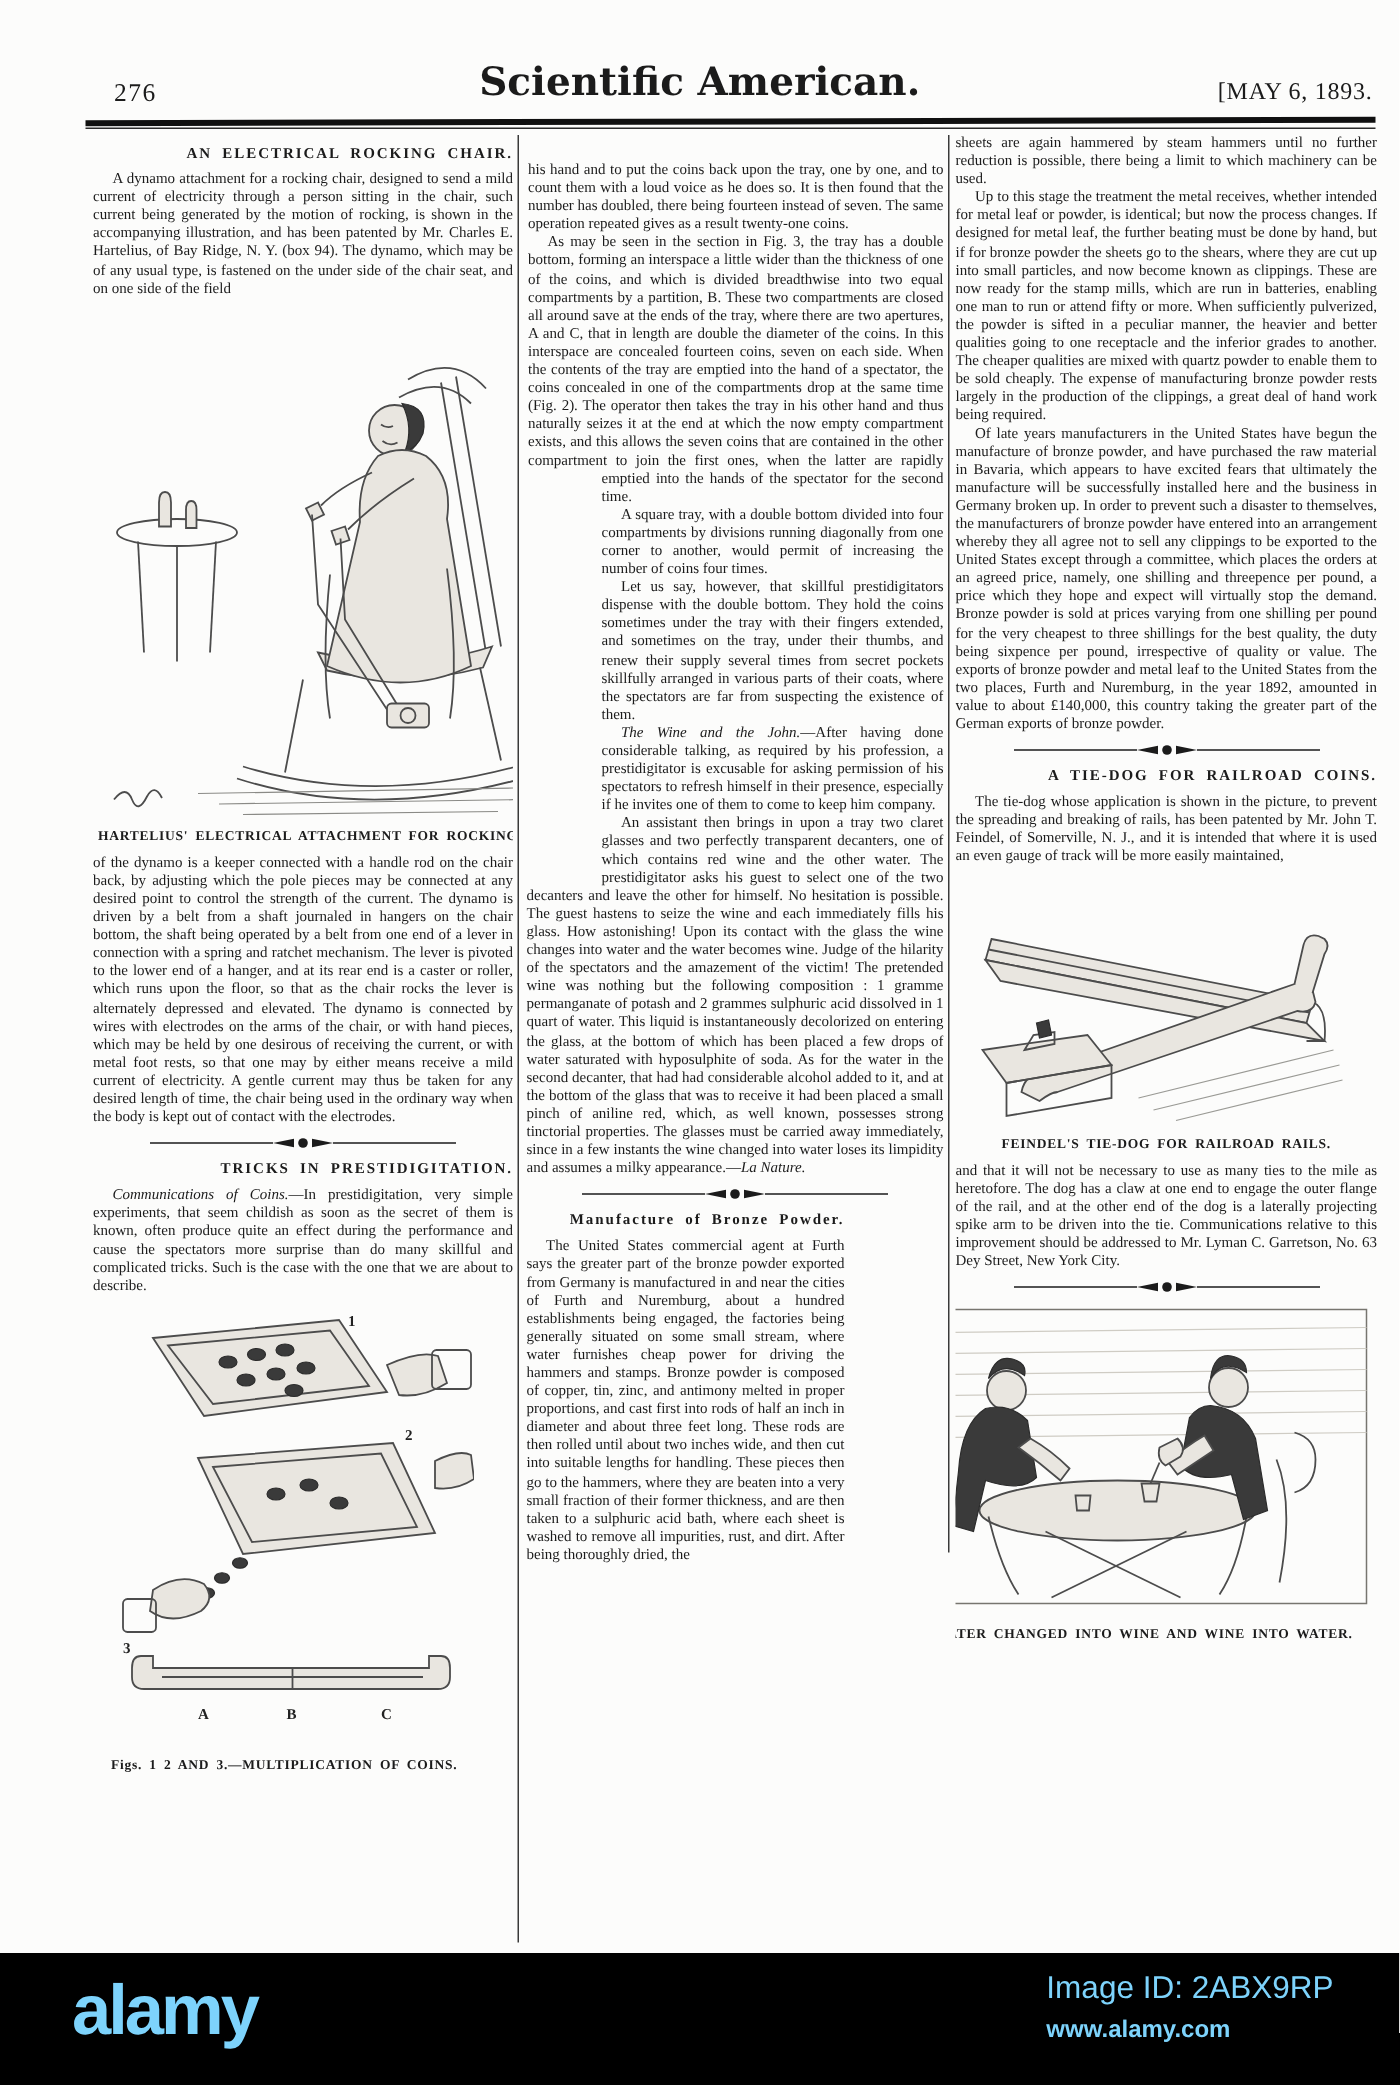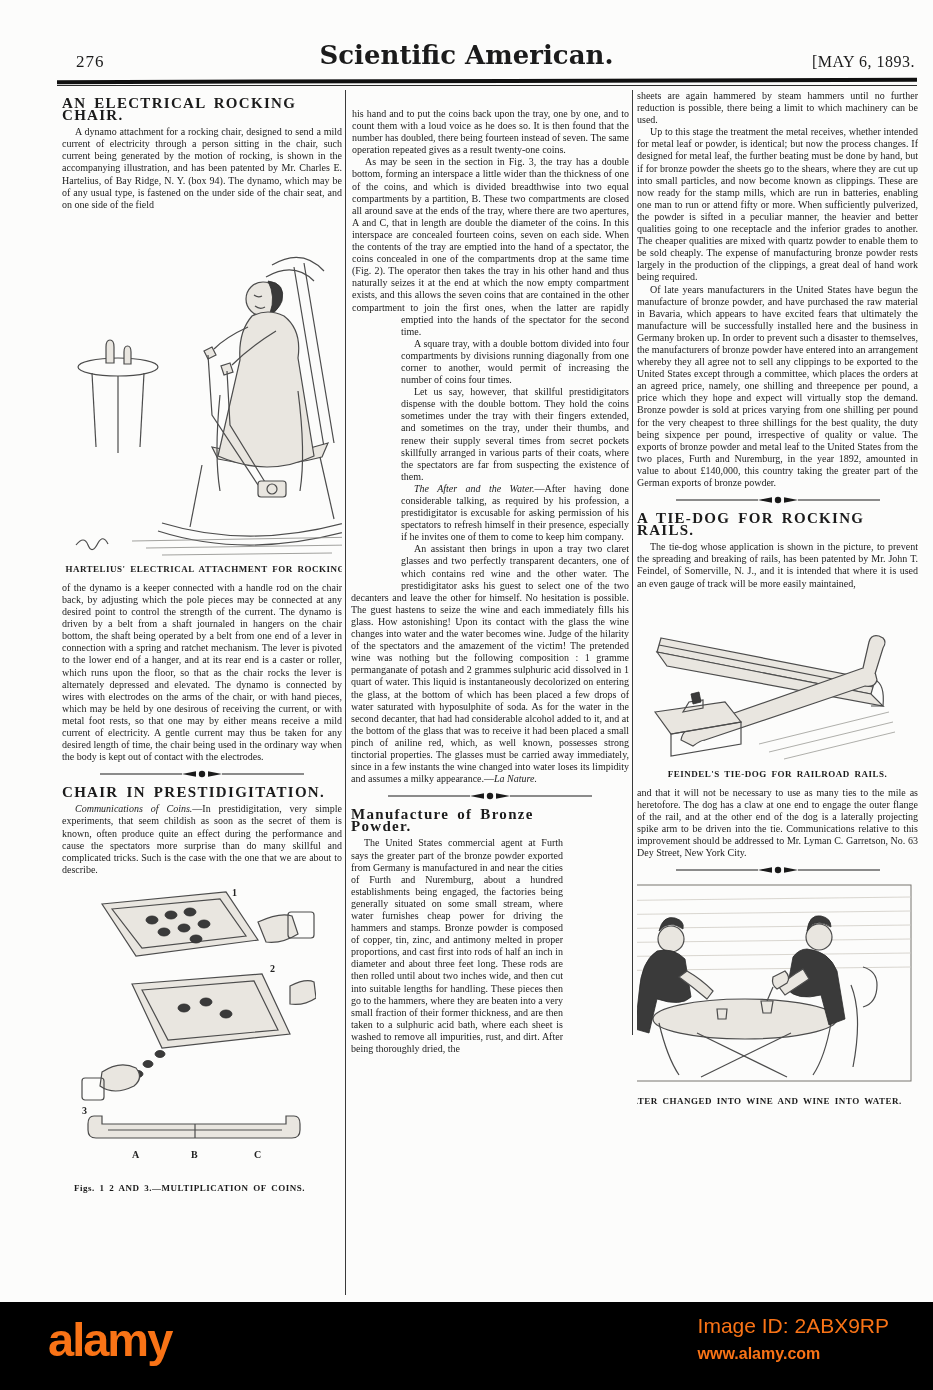--- a/index.html
+++ b/index.html
@@ -16,21 +16,21 @@
   #vr1{left:345px;top:90px;height:1205px;}
   #vr2{left:632px;top:90px;height:945px;}
   
   .col{position:absolute;top:90px;height:1206px;overflow:hidden;font-size:10px;line-height:12.1px;
        text-align:justify;}
   .col1{left:62px;width:280px;}
   .col2{left:351px;width:278px;margin-top:18px;}
   .col3{left:637px;width:281px;}
   p.body-p{margin:0;text-indent:13px;}
   p.noind{text-indent:0;}
-  .art-title{margin:7px 0 5px;font-size:15px;font-weight:bold;text-align:left;
+  .art-title{margin:7px 0 5px;font-size:10px;font-weight:bold;text-align:right;
              letter-spacing:1.3px;word-spacing:3px;text-indent:0;}
   .fig-caption{font-size:9px;font-weight:bold;text-align:center;letter-spacing:0.5px;
                word-spacing:2px;margin:3px 0 7px;line-height:11px;}
   .w332{width:332px;}
   .w352{width:352px;margin-left:-70px;}
   em{font-style:italic;}
   
   .orn{display:block;margin:6px auto 4px;}
   
   .illus{position:relative;background:#fcfcfb;}
@@ -40,21 +40,21 @@
   .fig4-illus{width:352px;height:212px;margin:6px 0 0 -70px;}
   .illus svg{display:block;width:100%;height:100%;}
   .sketch{stroke:#4c4c4c;fill:none;stroke-width:1.2;}
   .sketchf{stroke:#4c4c4c;fill:#e9e6e0;stroke-width:1.2;}
   .dark{fill:#3a3a3a;stroke:#2c2c2c;stroke-width:0.8;}
   .figlabel{font-family:"Liberation Serif",serif;font-size:10px;font-weight:bold;fill:#222;}
   
   .sp{background:transparent;}
   
   .alamy-bar{position:absolute;left:0;top:1302px;width:933px;height:88px;background:#000;
-             color:#f97316;font-family:"Liberation Sans",sans-serif;}
+             color:#7dd3fc;font-family:"Liberation Sans",sans-serif;}
   .alamy-logo{position:absolute;left:48px;top:10px;font-size:47px;font-weight:bold;letter-spacing:-2px;}
   .alamy-meta{position:absolute;right:44px;top:12px;text-align:left;}
   .alamy-id{font-size:21px;}
   .alamy-url{font-size:16px;font-weight:bold;margin-top:7px;}
 </style>
 </head>
 <body>
 
 <svg width="0" height="0" style="position:absolute">
   <defs>
@@ -131,21 +131,21 @@
       </svg>
     </div>
     <div class="fig-caption w332">HARTELIUS' ELECTRICAL ATTACHMENT FOR ROCKING CHAIRS.</div>
 
     <p class="body-p noind">of the dynamo is a keeper connected with a handle rod on the chair back, by adjusting which the pole pieces may be connected at any desired point to control the strength of the current. The dynamo is driven by a belt from a shaft journaled in hangers on the chair bottom, the shaft being operated by a belt from one end of a lever in connection with a spring and ratchet mechanism. The lever is pivoted to the lower end of a hanger, and at its rear end is a caster or roller, which runs upon the floor, so that as the chair rocks the lever is alternately depressed and elevated. The dynamo is connected by wires with electrodes on the arms of the chair, or with hand pieces, which may be held by one desirous of receiving the current, or with metal foot rests, so that one may by either means receive a mild current of electricity. A gentle current may thus be taken for any desired length of time, the chair being used in the ordinary way when the body is kept out of contact with the electrodes.</p>
 
     <svg class="orn" width="204" height="10">
         <use href="#orn-sym"></use>
       </svg>
 
-    <h2 class="art-title">CHAIR IN PRESTIDIGITATION.</h2>
+    <h2 class="art-title">TRICKS IN PRESTIDIGITATION.</h2>
     <p class="body-p"><em>Communications of Coins.</em><span>—In prestidigitation, very simple experiments, that seem childish as soon as the secret of them is known, often produce quite an effect during the performance and cause the spectators more surprise than do many skillful and complicated tricks. Such is the case with the one that we are about to describe.</span></p>
 
     <div class="illus coins-illus">
       <svg viewBox="0 0 242 298">
         <g>
           <polygon class="sketchf" points="28,22 152,10 184,58 62,74"></polygon>
           <polygon class="sketch" points="38,27 146,17 172,54 68,66"></polygon>
           <ellipse class="dark" cx="78" cy="38" rx="6" ry="4"></ellipse>
           <ellipse class="dark" cx="97" cy="33" rx="6" ry="4"></ellipse>
           <ellipse class="dark" cx="116" cy="30" rx="6" ry="4"></ellipse>
@@ -186,42 +186,42 @@
   </div>
 
   <div class="col col2">
     <div class="sp" style="float:left;width:1px;height:212px;"></div>
     <div class="sp" style="float:left;clear:left;width:50px;height:268px;"></div>
 
     <p class="body-p noind">his hand and to put the coins back upon the tray, one by one, and to count them with a loud voice as he does so. It is then found that the number has doubled, there being fourteen instead of seven. The same operation repeated gives as a result twenty-one coins.</p>
     <p class="body-p">As may be seen in the section in Fig. 3, the tray has a double bottom, forming an interspace a little wider than the thickness of one of the coins, and which is divided breadthwise into two equal compartments by a partition, B. These two compartments are closed all around save at the ends of the tray, where there are two apertures, A and C, that in length are double the diameter of the coins. In this interspace are concealed fourteen coins, seven on each side. When the contents of the tray are emptied into the hand of a spectator, the coins concealed in one of the compartments drop at the same time (Fig. 2). The operator then takes the tray in his other hand and thus naturally seizes it at the end at which the now empty compartment exists, and this allows the seven coins that are contained in the other compartment to join the first ones, when the latter are rapidly emptied into the hands of the spectator for the second time.</p>
     <p class="body-p">A square tray, with a double bottom divided into four compartments by divisions running diagonally from one corner to another, would permit of increasing the number of coins four times.</p>
     <p class="body-p">Let us say, however, that skillful prestidigitators dispense with the double bottom. They hold the coins sometimes under the tray with their fingers extended, and sometimes on the tray, under their thumbs, and renew their supply several times from secret pockets skillfully arranged in various parts of their coats, where the spectators are far from suspecting the existence of them.</p>
-    <p class="body-p"><em>The After and the Water.</em><span>—After having done considerable talking, as required by his profession, a prestidigitator is excusable for asking permission of his spectators to refresh himself in their presence, especially if he invites one of them to come to keep him company.</span></p>
+    <p class="body-p"><em>The Wine and the John.</em><span>—After having done considerable talking, as required by his profession, a prestidigitator is excusable for asking permission of his spectators to refresh himself in their presence, especially if he invites one of them to come to keep him company.</span></p>
     <p class="body-p"><span>An assistant then brings in upon a tray two claret glasses and two perfectly transparent decanters, one of which contains red wine and the other water. The prestidigitator asks his guest to select one of the two decanters and leave the other for himself. No hesitation is possible. The guest hastens to seize the wine and each immediately fills his glass. How astonishing! Upon its contact with the glass the wine changes into water and the water becomes wine. Judge of the hilarity of the spectators and the amazement of the victim! The pretended wine was nothing but the following composition : 1 gramme permanganate of potash and 2 grammes sulphuric acid dissolved in 1 quart of water. This liquid is instantaneously decolorized on entering the glass, at the bottom of which has been placed a few drops of water saturated with hyposulphite of soda. As for the water in the second decanter, that had had considerable alcohol added to it, and at the bottom of the glass that was to receive it had been placed a small pinch of aniline red, which, as well known, possesses strong tinctorial properties. The glasses must be carried away immediately, since in a few instants the wine changed into water loses its limpidity and assumes a milky appearance.—</span><em>La Nature.</em></p>
 
     <svg class="orn" width="204" height="10">
         <use href="#orn-sym"></use>
       </svg>
 
     <div class="sp" style="float:right;width:66px;height:300px;"></div>
     <h2 class="art-title">Manufacture of Bronze Powder.</h2>
     <p class="body-p">The United States commercial agent at Furth says the greater part of the bronze powder exported from Germany is manufactured in and near the cities of Furth and Nuremburg, about a hundred establishments being engaged, the factories being generally situated on some small stream, where water furnishes cheap power for driving the hammers and stamps. Bronze powder is composed of copper, tin, zinc, and antimony melted in proper proportions, and cast first into rods of half an inch in diameter and about three feet long. These rods are then rolled until about two inches wide, and then cut into suitable lengths for handling. These pieces then go to the hammers, where they are beaten into a very small fraction of their former thickness, and are then taken to a sulphuric acid bath, where each sheet is washed to remove all impurities, rust, and dirt. After being thoroughly dried, the</p>
   </div>
 
   <div class="col col3">
     <p class="body-p noind">sheets are again hammered by steam hammers until no further reduction is possible, there being a limit to which machinery can be used.</p>
     <p class="body-p">Up to this stage the treatment the metal receives, whether intended for metal leaf or powder, is identical; but now the process changes. If designed for metal leaf, the further beating must be done by hand, but if for bronze powder the sheets go to the shears, where they are cut up into small particles, and now become known as clippings. These are now ready for the stamp mills, which are run in batteries, enabling one man to run or attend fifty or more. When sufficiently pulverized, the powder is sifted in a peculiar manner, the heavier and better qualities going to one receptacle and the inferior grades to another. The cheaper qualities are mixed with quartz powder to enable them to be sold cheaply. The expense of manufacturing bronze powder rests largely in the production of the clippings, a great deal of hand work being required.</p>
     <p class="body-p">Of late years manufacturers in the United States have begun the manufacture of bronze powder, and have purchased the raw material in Bavaria, which appears to have excited fears that ultimately the manufacture will be successfully installed here and the business in Germany broken up. In order to prevent such a disaster to themselves, the manufacturers of bronze powder have entered into an arrangement whereby they all agree not to sell any clippings to be exported to the United States except through a committee, which places the orders at an agreed price, namely, one shilling and threepence per pound, a price which they hope and expect will virtually stop the demand. Bronze powder is sold at prices varying from one shilling per pound for the very cheapest to three shillings for the best quality, the duty being sixpence per pound, irrespective of quality or value. The exports of bronze powder and metal leaf to the United States from the two places, Furth and Nuremburg, in the year 1892, amounted in value to about £140,000, this country taking the greater part of the German exports of bronze powder.</p>
 
     <svg class="orn" width="204" height="10">
         <use href="#orn-sym"></use>
       </svg>
 
-    <h2 class="art-title">A TIE-DOG FOR ROCKING RAILS.</h2>
+    <h2 class="art-title">A TIE-DOG FOR RAILROAD COINS.</h2>
     <p class="body-p">The tie-dog whose application is shown in the picture, to prevent the spreading and breaking of rails, has been patented by Mr. John T. Feindel, of Somerville, N. J., and it is intended that where it is used an even gauge of track will be more easily maintained,</p>
 
     <div class="illus tiedog-illus">
       <svg viewBox="0 0 274 172">
         <g>
           <polygon class="sketchf" points="22,44 236,86 232,100 18,58"></polygon>
           <line class="sketch" x1="20" y1="51" x2="234" y2="93"></line>
           <polygon class="sketchf" points="18,58 232,100 244,112 28,72"></polygon>
           <path class="sketch" d="M236,86 q10,4 8,26 l-12,0"></path>
         </g>

